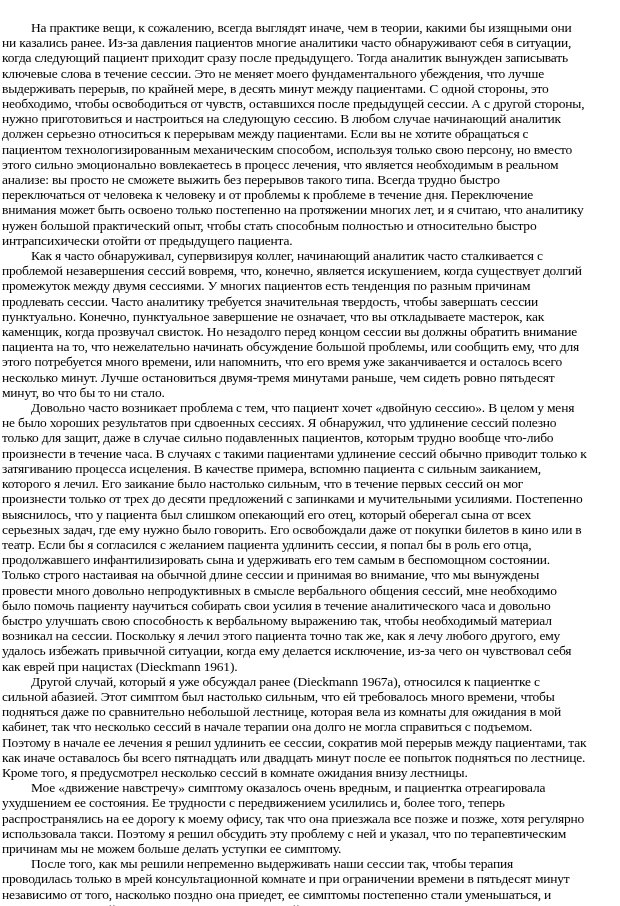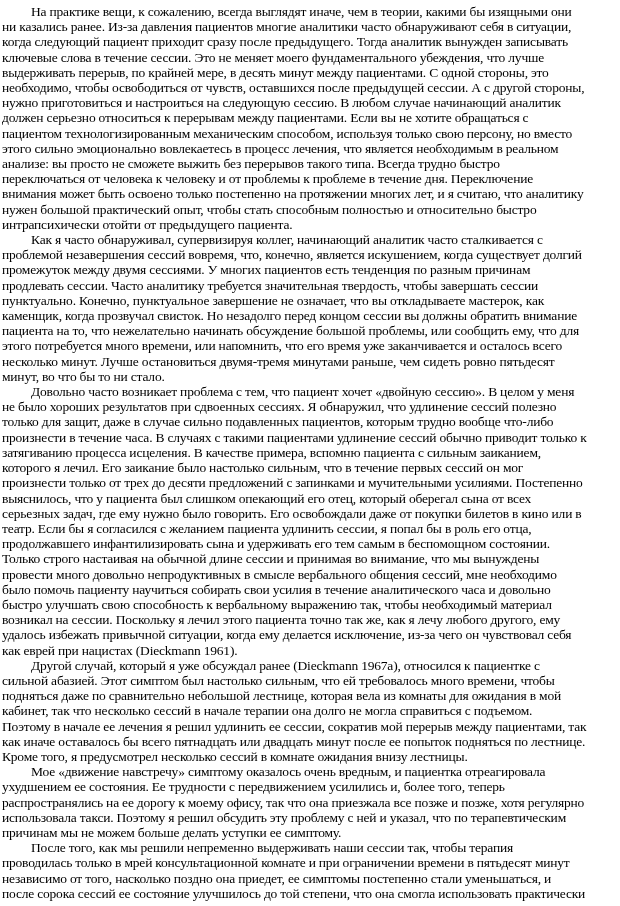--- a/index.html
+++ b/index.html
@@ -7,21 +7,21 @@
     padding: 0;
     background: #ffffff;
     width: 620px;
     height: 906px;
     overflow: hidden;
   }
   .page {
     box-sizing: border-box;
     width: 620px;
     height: 906px;
-    padding: 4px 1px 0 2px;
+    padding: 20px 1px 0 2px;
     background: #ffffff;
   }
   .para {
     margin: 0;
     padding: 0;
     font-family: "Liberation Serif", "DejaVu Serif", serif;
     font-size: 13.5px;
     line-height: 15.2px;
     letter-spacing: -0.2px;
     color: #000000;

